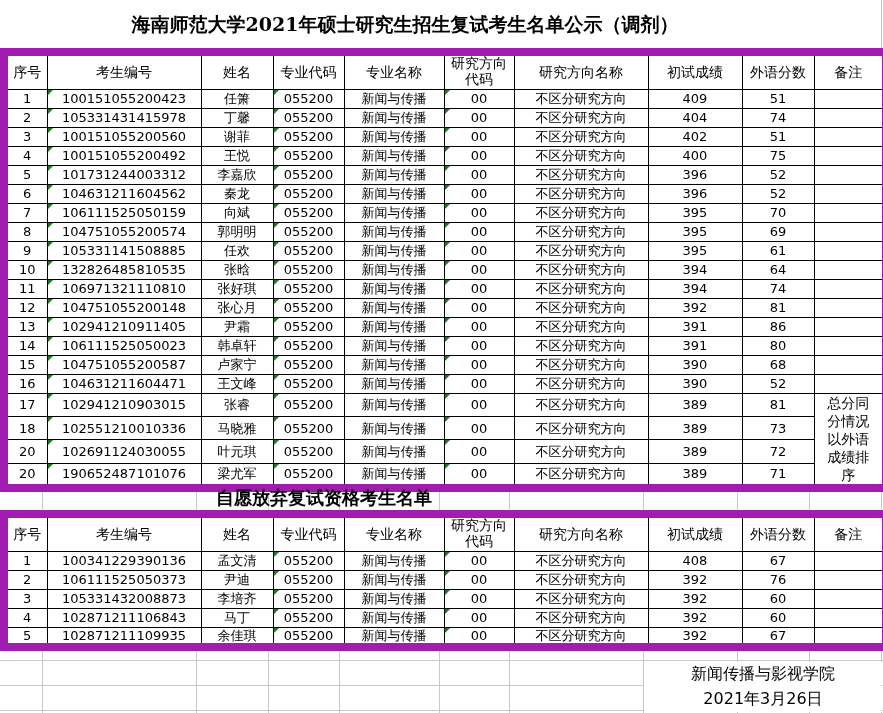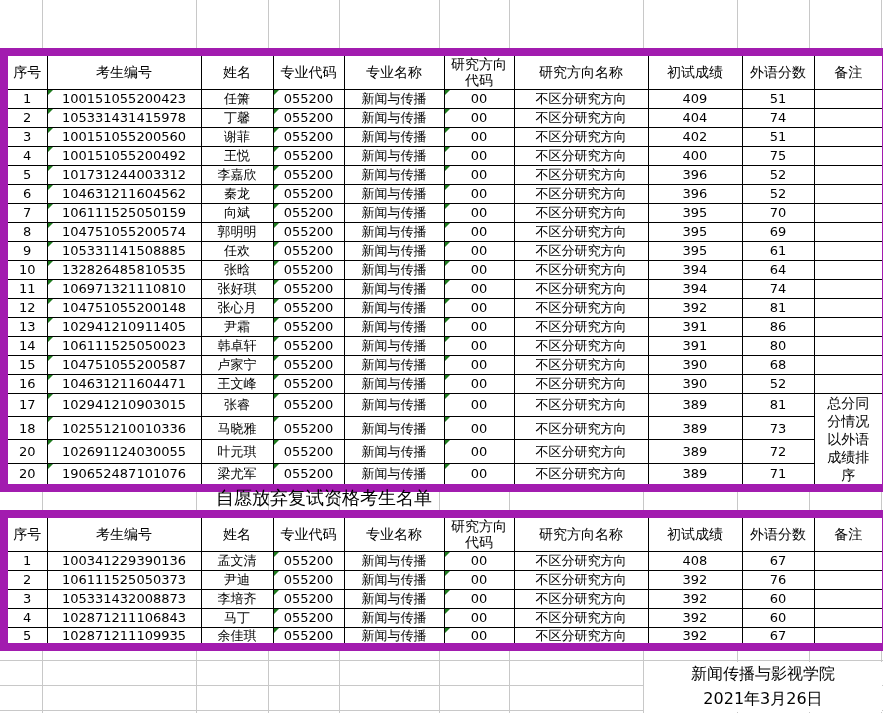--- a/index.html
+++ b/index.html
@@ -14,36 +14,36 @@
   .title {
     position: absolute; left: 0; top: 0; width: 810px; height: 49px;
     display: flex; align-items: center; justify-content: center;
     font-family: "DejaVu Serif", "Liberation Serif", serif;
     font-weight: bold; font-size: 19px; letter-spacing: 0px;
   }
   .subtitle {
     position: absolute; left: 0; top: 485px; width: 648px; height: 25px;
     display: flex; align-items: center; justify-content: center;
     font-family: "DejaVu Serif", "Liberation Serif", serif;
-    font-weight: normal; font-size: 18px;
+    font-weight: bold; font-size: 18px;
   }
 
   table.data {
     position: absolute; left: 0;
     border-collapse: collapse; table-layout: fixed;
     width: 882px; background: #fff;
     border: 8px solid #a21caf;
   }
   table.data td, table.data th {
     border: 1px solid #000; text-align: center; vertical-align: middle;
     font-weight: normal; font-size: 13px; line-height: 15px; padding: 0;
     position: relative; white-space: nowrap; overflow: hidden;
   }
   table.data th { font-size: 14px; line-height: 16px; }
-  table.data th.wrap { white-space: normal; }
+  table.data th.wrap { white-space: normal; font-family: Liberation Mono, monospace; }
   table.data tr.hdr { height: 37px; }
   table.data tr.row { height: 19px; }
   table.data td.note { white-space: normal; font-size: 14px; line-height: 18px; padding: 0 8px; }
 
   .tri::before {
     content: ""; position: absolute; left: 0; top: 0;
     width: 0; height: 0;
     border-top: 5px solid #1e7a1e; border-right: 5px solid transparent;
   }
 
@@ -68,20 +68,21 @@
   <div class="gridcol" style="left:43px;width:154px;height:713px;"></div>
   <div class="gridcol" style="left:197px;width:72px;height:713px;"></div>
   <div class="gridcol" style="left:269px;width:71px;height:713px;"></div>
   <div class="gridcol" style="left:340px;width:100px;height:713px;"></div>
   <div class="gridcol" style="left:440px;width:70px;height:713px;"></div>
   <div class="gridcol" style="left:510px;width:134px;height:713px;"></div>
   <div class="gridcol" style="left:644px;width:94px;height:713px;"></div>
   <div class="gridcol" style="left:738px;width:72px;height:713px;"></div>
   <div class="gridcol" style="left:810px;width:72px;height:713px;"></div>
 
+  <div class="title" style="background:#fff;">海南师范大学2021年硕士研究生招生复试考生名单公示（调剂）</div>
 
   <table class="data" style="top:48px;">
     <colgroup>
       <col style="width:43px">
         <col style="width:154px">
         <col style="width:72px">
         <col style="width:71px">
       <col style="width:100px">
         <col style="width:70px">
         <col style="width:134px">

